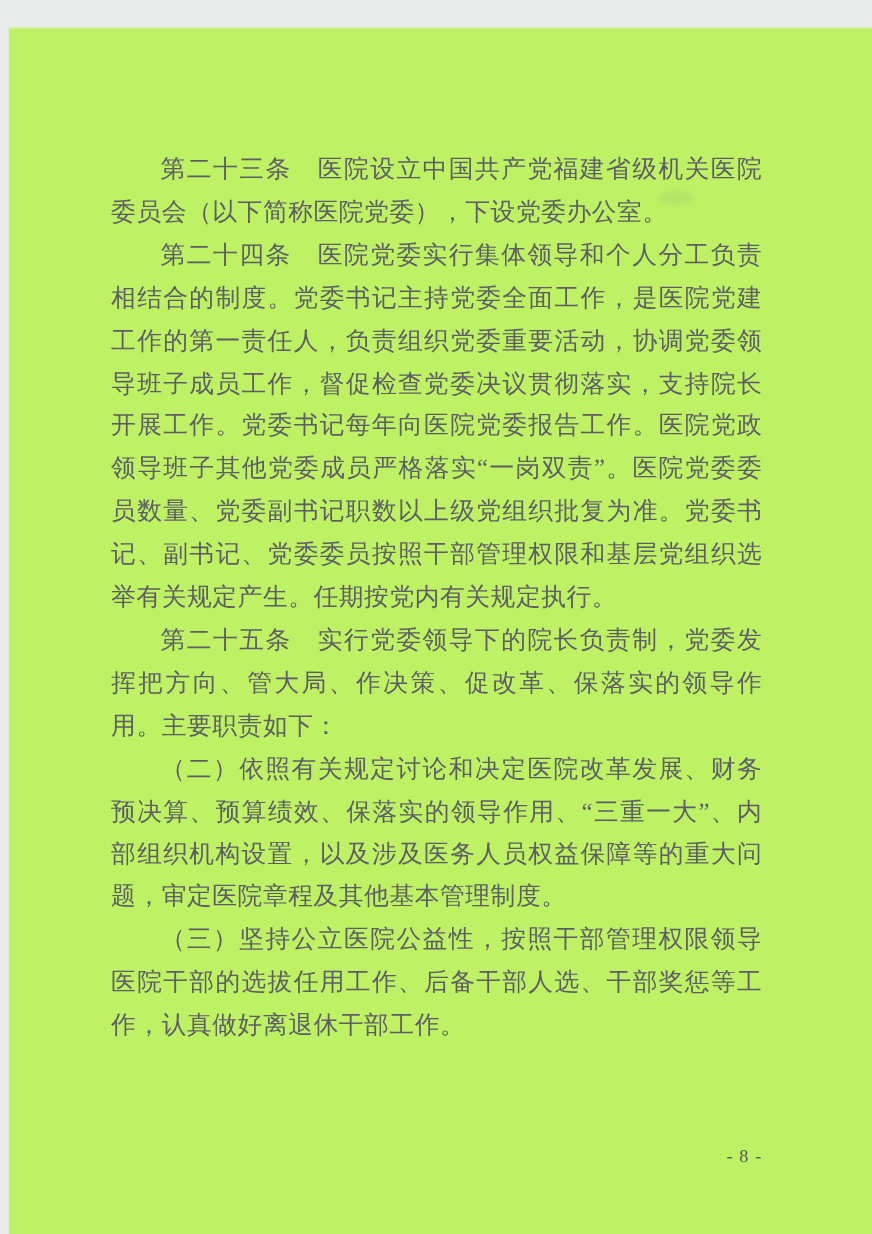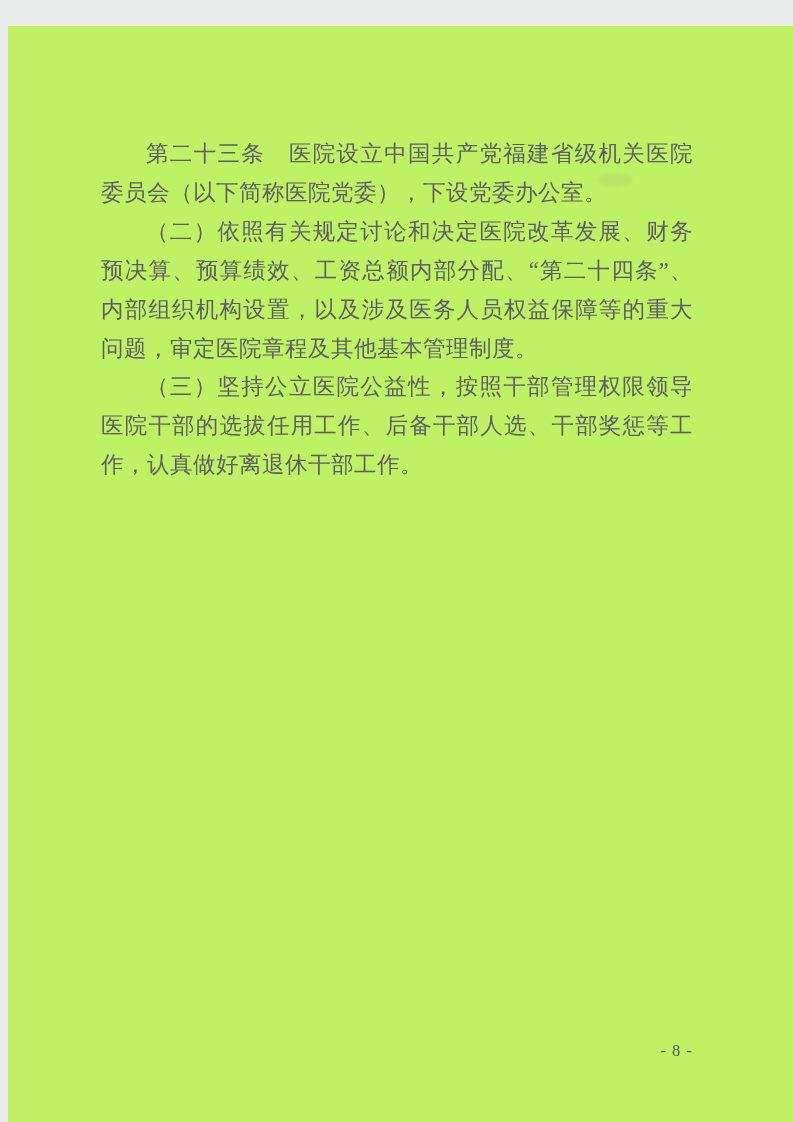--- a/index.html
+++ b/index.html
@@ -62,18 +62,20 @@
   }
 </style>
 </head>
 <body>
 
 <div class="page">
   <div class="smudge"></div>
 
   <div class="text-block">
     <p>第二十三条　医院设立中国共产党福建省级机关医院委员会（以下简称医院党委），下设党委办公室。</p>
-    <p>（二）依照有关规定讨论和决定医院改革发展、财务预决算、预算绩效、工资总额内部分配、“第二十四条”、内部组织机构设置，以及涉及医务人员权益保障等的重大问题，审定医院章程及其他基本管理制度。</p>
+    <p>第二十四条　医院党委实行集体领导和个人分工负责相结合的制度。党委书记主持党委全面工作，是医院党建工作的第一责任人，负责组织党委重要活动，协调党委领导班子成员工作，督促检查党委决议贯彻落实，支持院长开展工作。党委书记每年向医院党委报告工作。医院党政领导班子其他党委成员严格落实“一岗双责”。医院党委委员数量、党委副书记职数以上级党组织批复为准。党委书记、副书记、党委委员按照干部管理权限和基层党组织选举有关规定产生。任期按党内有关规定执行。</p>
+    <p>第二十五条　实行党委领导下的院长负责制，党委发挥把方向、管大局、作决策、促改革、保落实的领导作用。主要职责如下：</p>
+    <p>（二）依照有关规定讨论和决定医院改革发展、财务预决算、预算绩效、保落实的领导作用、“三重一大”、内部组织机构设置，以及涉及医务人员权益保障等的重大问题，审定医院章程及其他基本管理制度。</p>
     <p>（三）坚持公立医院公益性，按照干部管理权限领导医院干部的选拔任用工作、后备干部人选、干部奖惩等工作，认真做好离退休干部工作。</p>
   </div>
 
   <div class="page-number">- 8 -</div>
 </div>
 
 </body></html>

